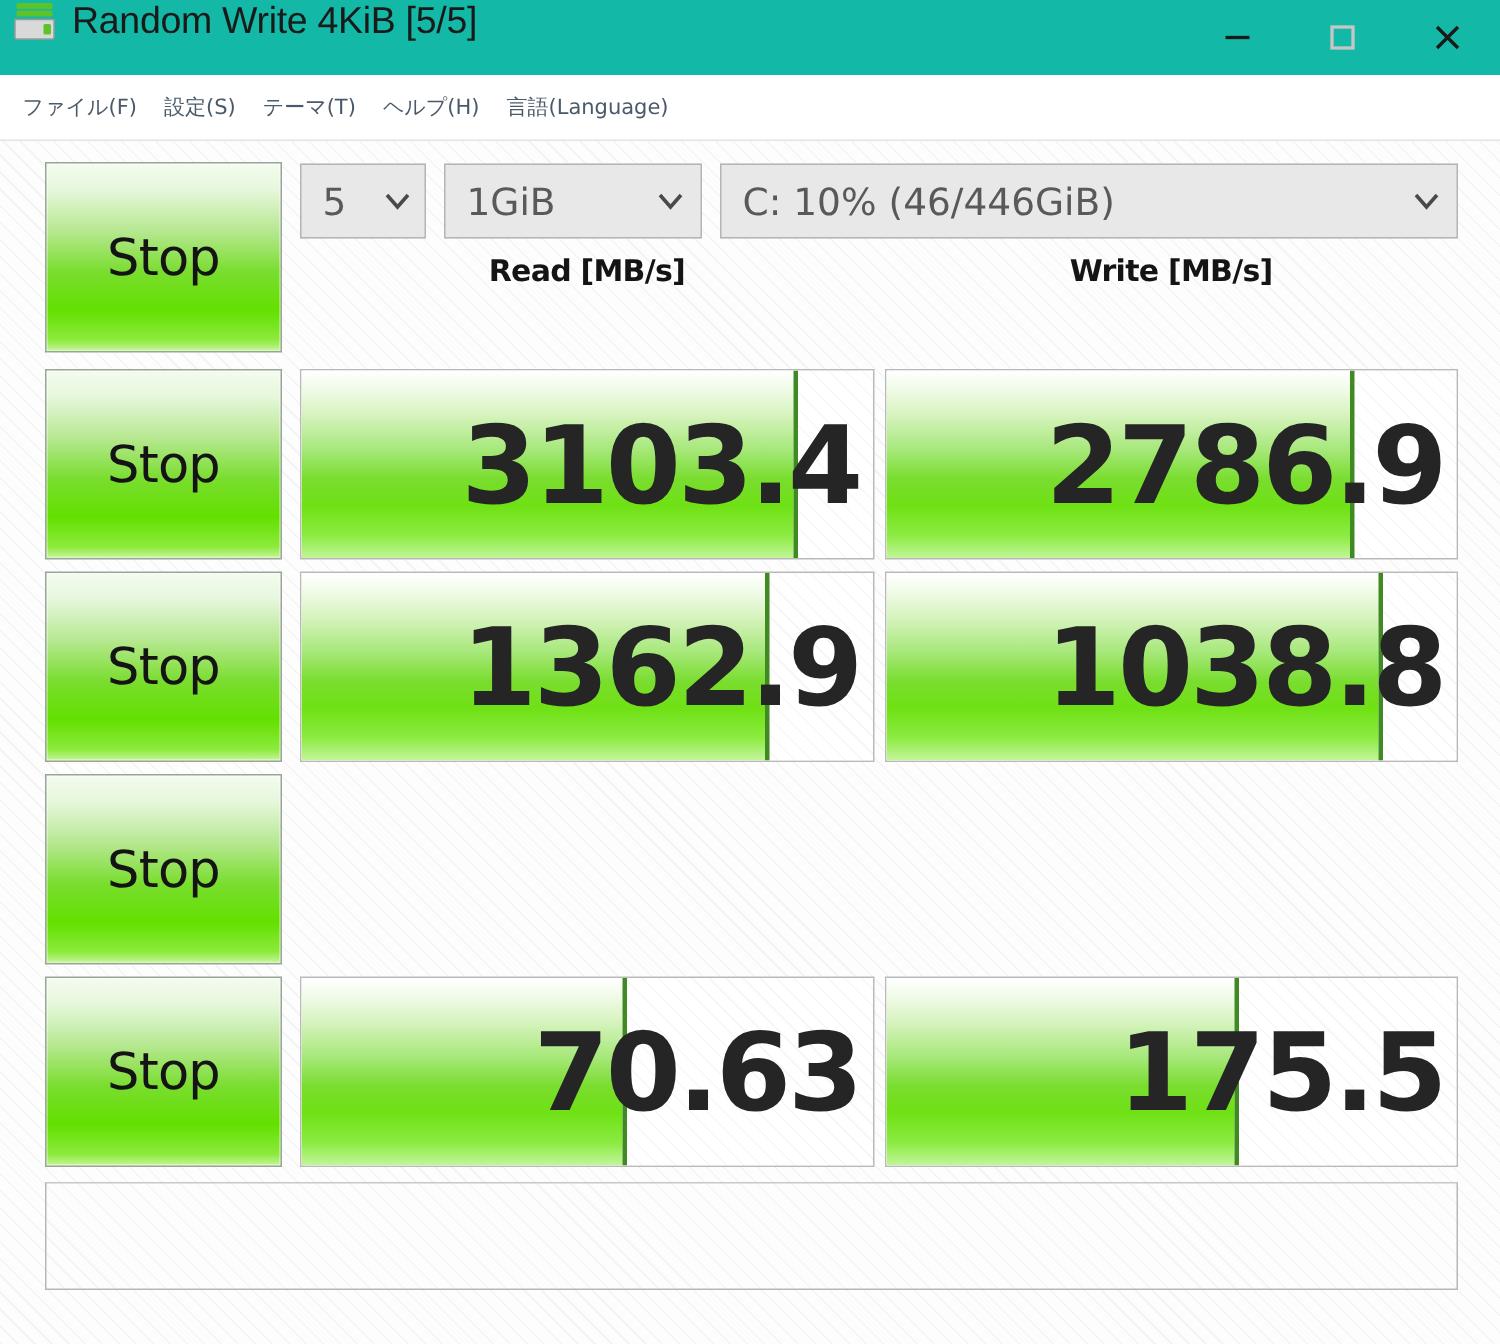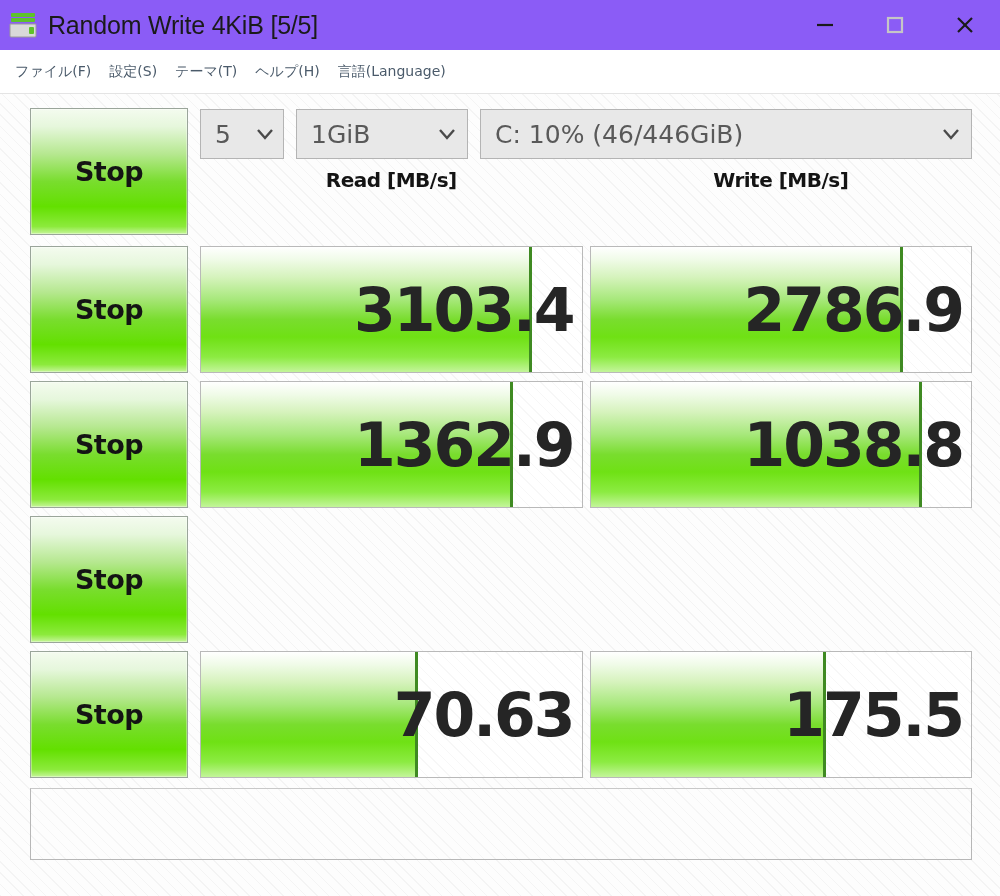--- a/index.html
+++ b/index.html
@@ -20,23 +20,22 @@
     background: #ffffff;
     display: flex;
     flex-direction: column;
   }
 
   
   .titlebar {
     position: relative;
     height: 50px;
     flex: 0 0 50px;
-    background: #8b5cf6;
-    display: flex;
-    align-items: center;
+    background: #14b8a6;
+    display: flex;
   }
   .app-icon {
     position: relative;
     width: 30px;
     height: 28px;
     margin-left: 8px;
     margin-right: 10px;
     flex: 0 0 auto;
   }
   .app-icon svg { display: block; }
@@ -119,22 +118,22 @@
         #e6f7dc 14%,
         #b6e890 36%,
         #79dd2e 58%,
         #63e000 78%,
         #8cea3c 94%,
         #c6f59a 100%);
     display: flex;
     align-items: center;
     justify-content: center;
     color: #141414;
-    font-weight: bold;
-    font-size: 27px;
+    font-weight: normal;
+    font-size: 34px;
     letter-spacing: -0.5px;
     font-family: "DejaVu Sans", "Liberation Sans", sans-serif;
     box-shadow: inset 0 0 0 1px rgba(255,255,255,0.35);
   }
 
   .selectors {
     flex: 1 1 auto;
     padding-left: 12px;
     display: flex;
     flex-direction: column;
@@ -225,21 +224,21 @@
         #c3f59a 100%);
     border-right: 3px solid #3f8a22;
   }
   .bar-value {
     position: absolute;
     inset: 0;
     display: flex;
     align-items: center;
     justify-content: flex-end;
     padding-right: 8px;
-    font-size: 60px;
+    font-size: 72px;
     font-weight: bold;
     color: #252525;
     letter-spacing: -2px;
     line-height: 1;
     font-family: "DejaVu Sans", "Liberation Sans", sans-serif;
   }
 
   
   .statusbar {
     margin-top: 10px;

